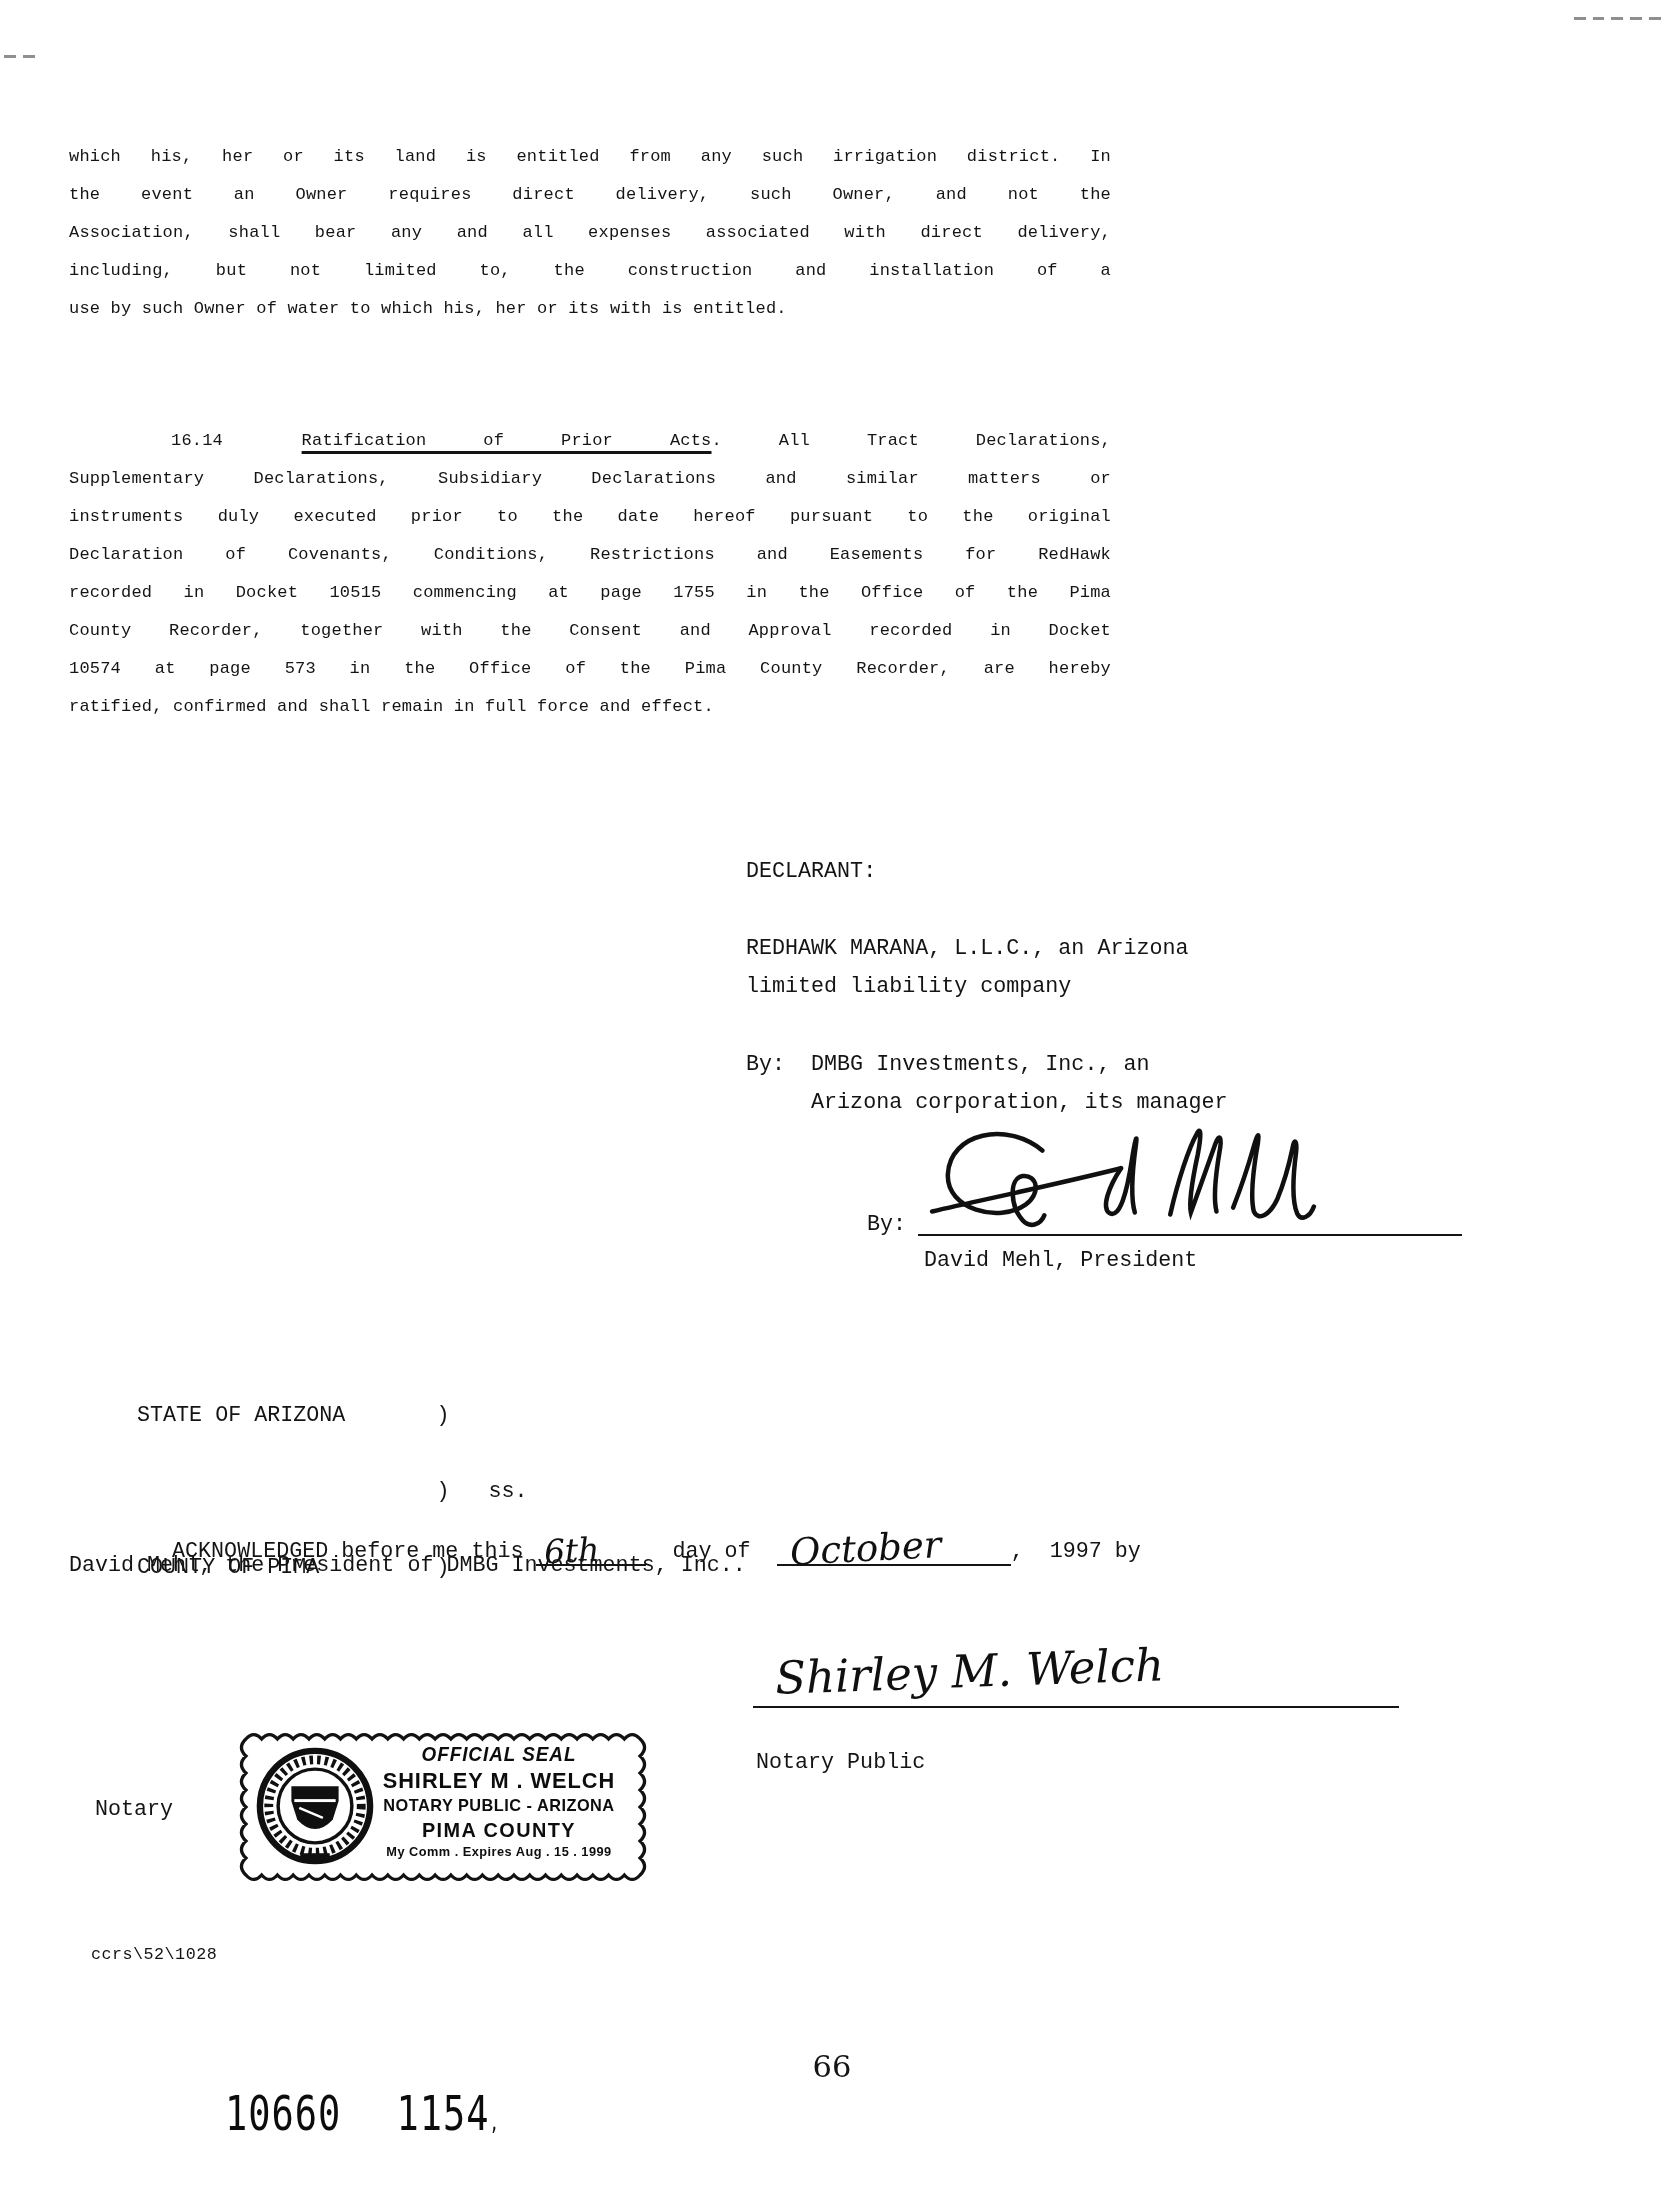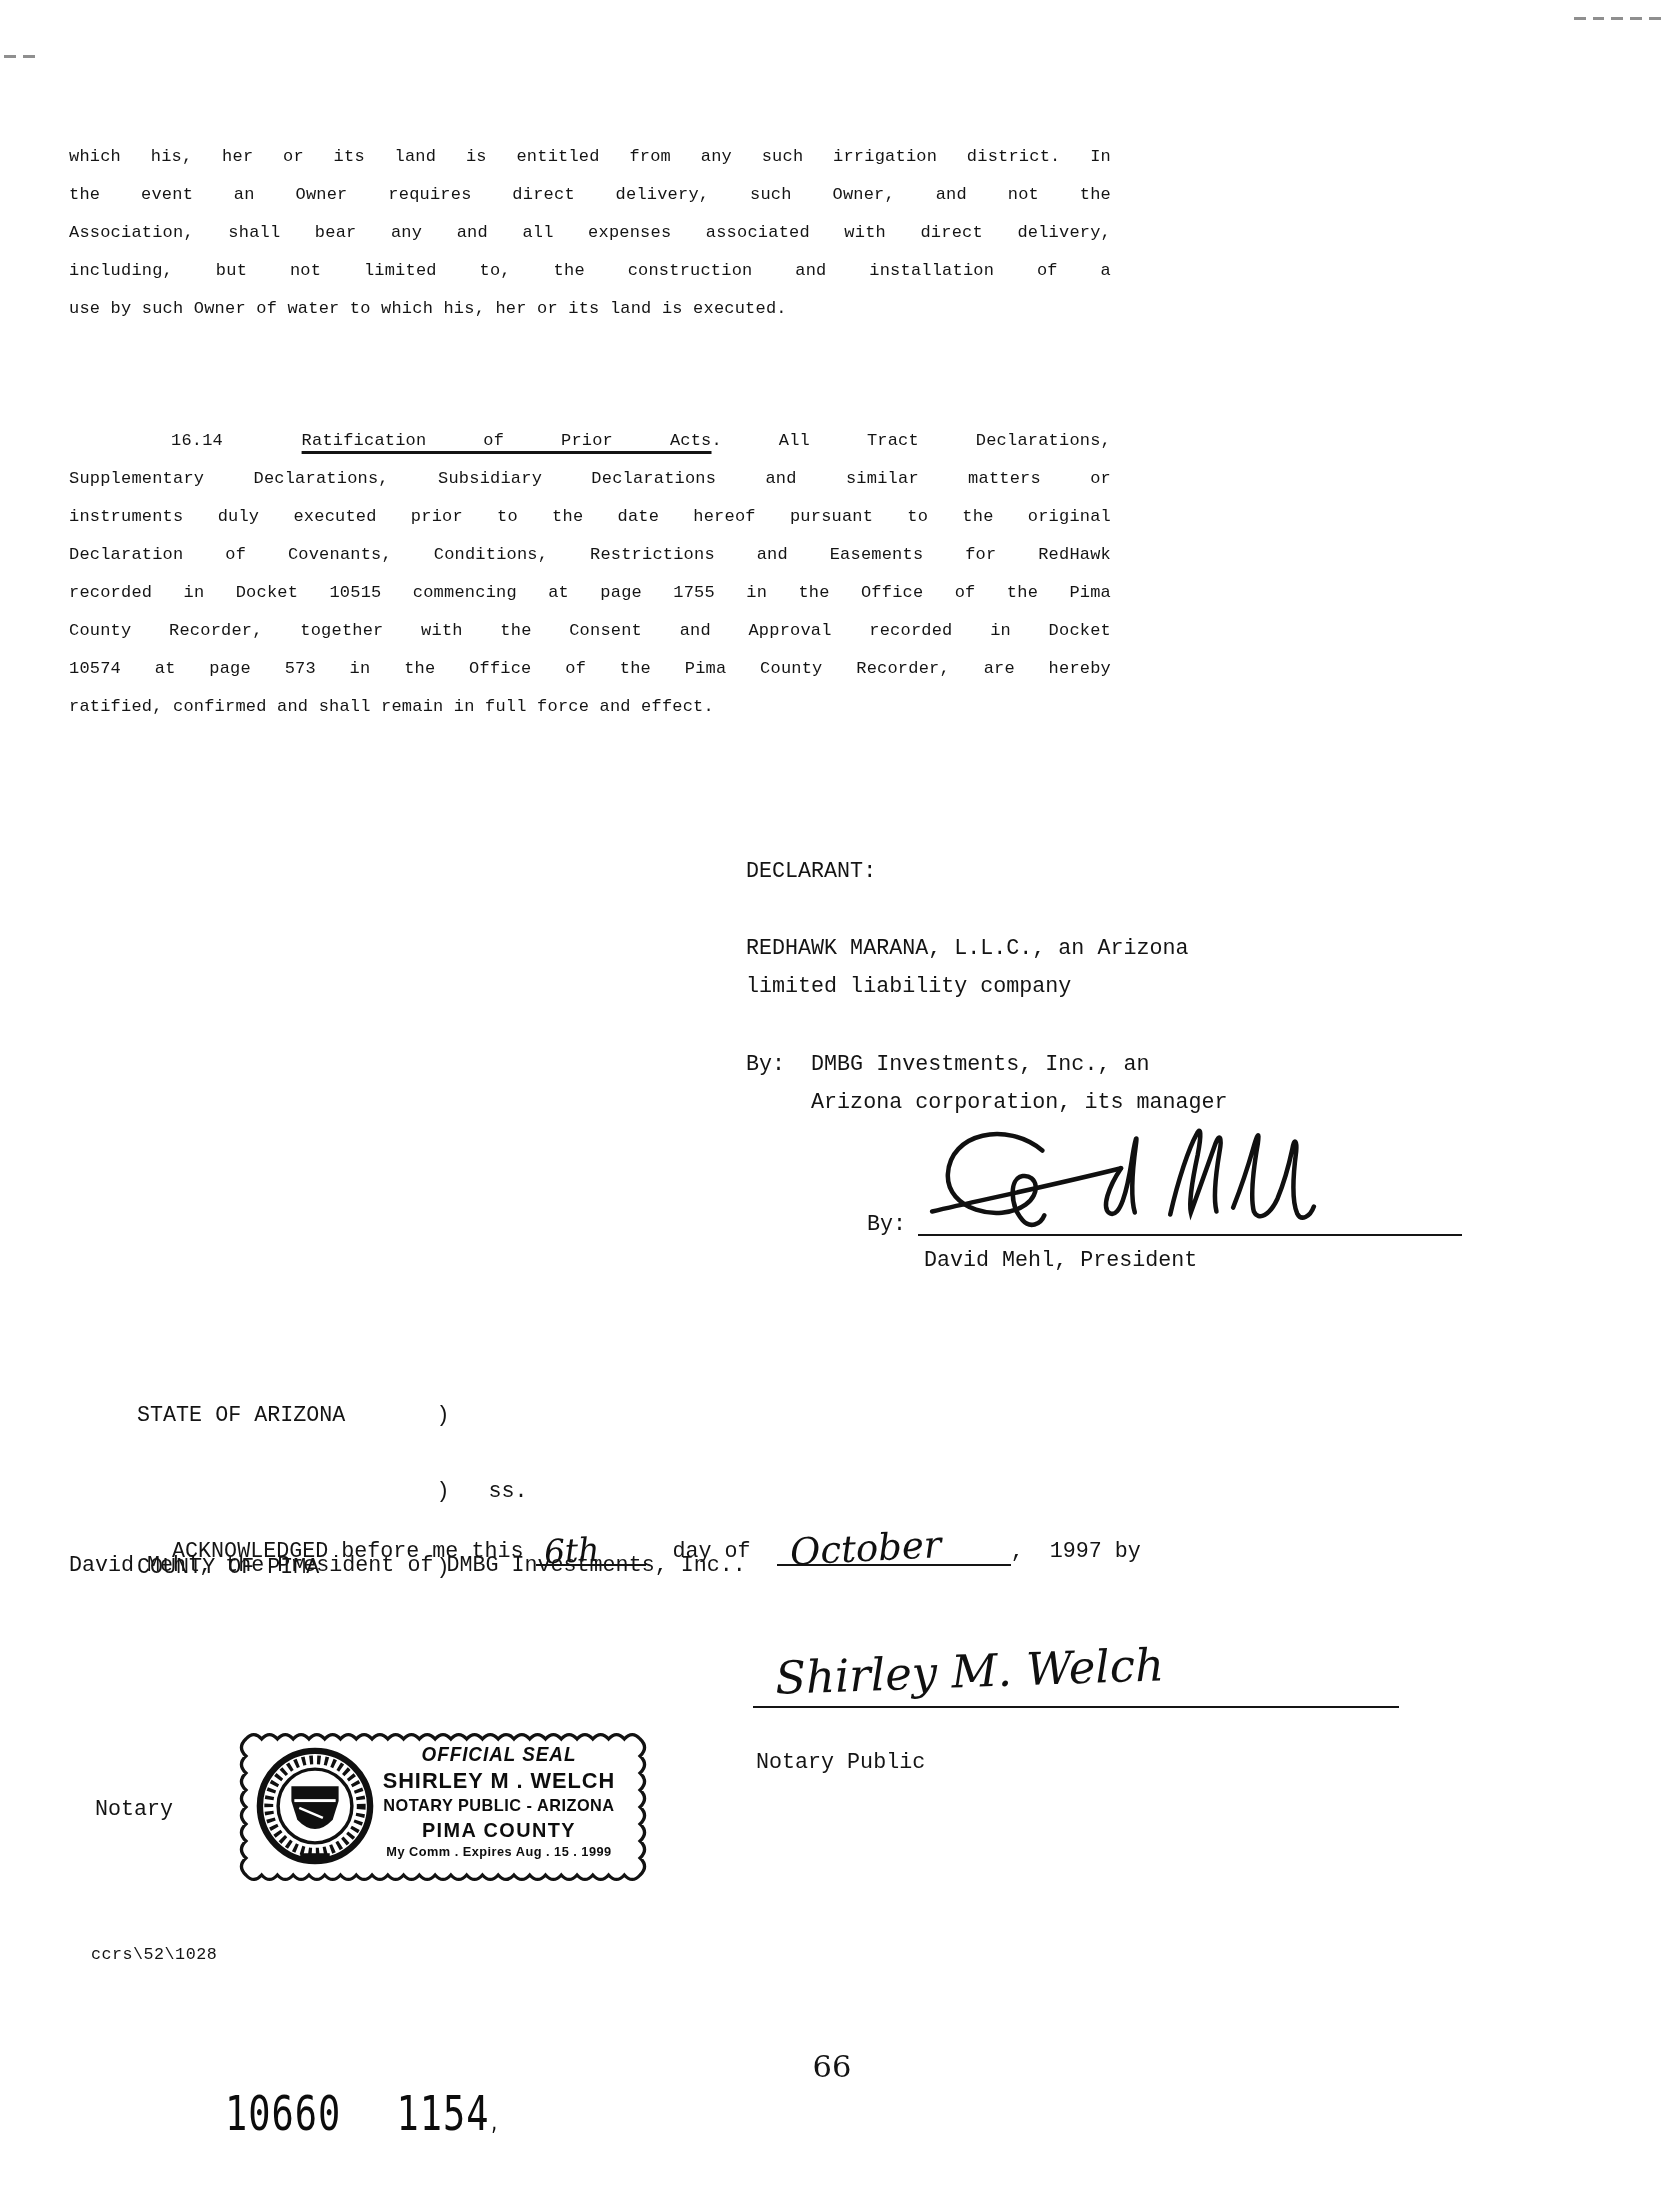--- a/index.html
+++ b/index.html
@@ -70,21 +70,21 @@
 <div class="page">
 
   <div class="artifact" style="left:3.9px;top:55px;width:33px;"></div>
   <div class="artifact" style="left:1574px;top:16.7px;width:93px;"></div>
 
   <div class="para" style="top:138px;">
     <div class="pline">which his, her or its land is entitled from any such irrigation district.  In</div>
     <div class="pline">the event an Owner requires direct delivery, such Owner, and not the</div>
     <div class="pline">Association, shall bear any and all expenses associated with direct delivery,</div>
     <div class="pline">including, but not limited to, the construction and installation of a</div>
-    <div class="pline last">use by such Owner of water to which his, her or its land is executed.</div>
+    <div class="pline last">use by such Owner of water to which his, her or its with is entitled.</div>
   </div>
 
   <div class="para" style="top:422px;">
     <div class="pline"><span class="sec-indent"></span><span>16.14</span><span class="sp"></span>
       <span class="u">Ratification of Prior Acts</span><span>.  All Tract Declarations,</span>
     </div>
     <div class="pline">Supplementary Declarations, Subsidiary Declarations and similar matters or</div>
     <div class="pline">instruments duly executed prior to the date hereof pursuant to the original</div>
     <div class="pline">Declaration of Covenants, Conditions, Restrictions and Easements for RedHawk</div>
     <div class="pline">recorded in Docket 10515 commencing at page 1755 in the Office of the Pima</div>

